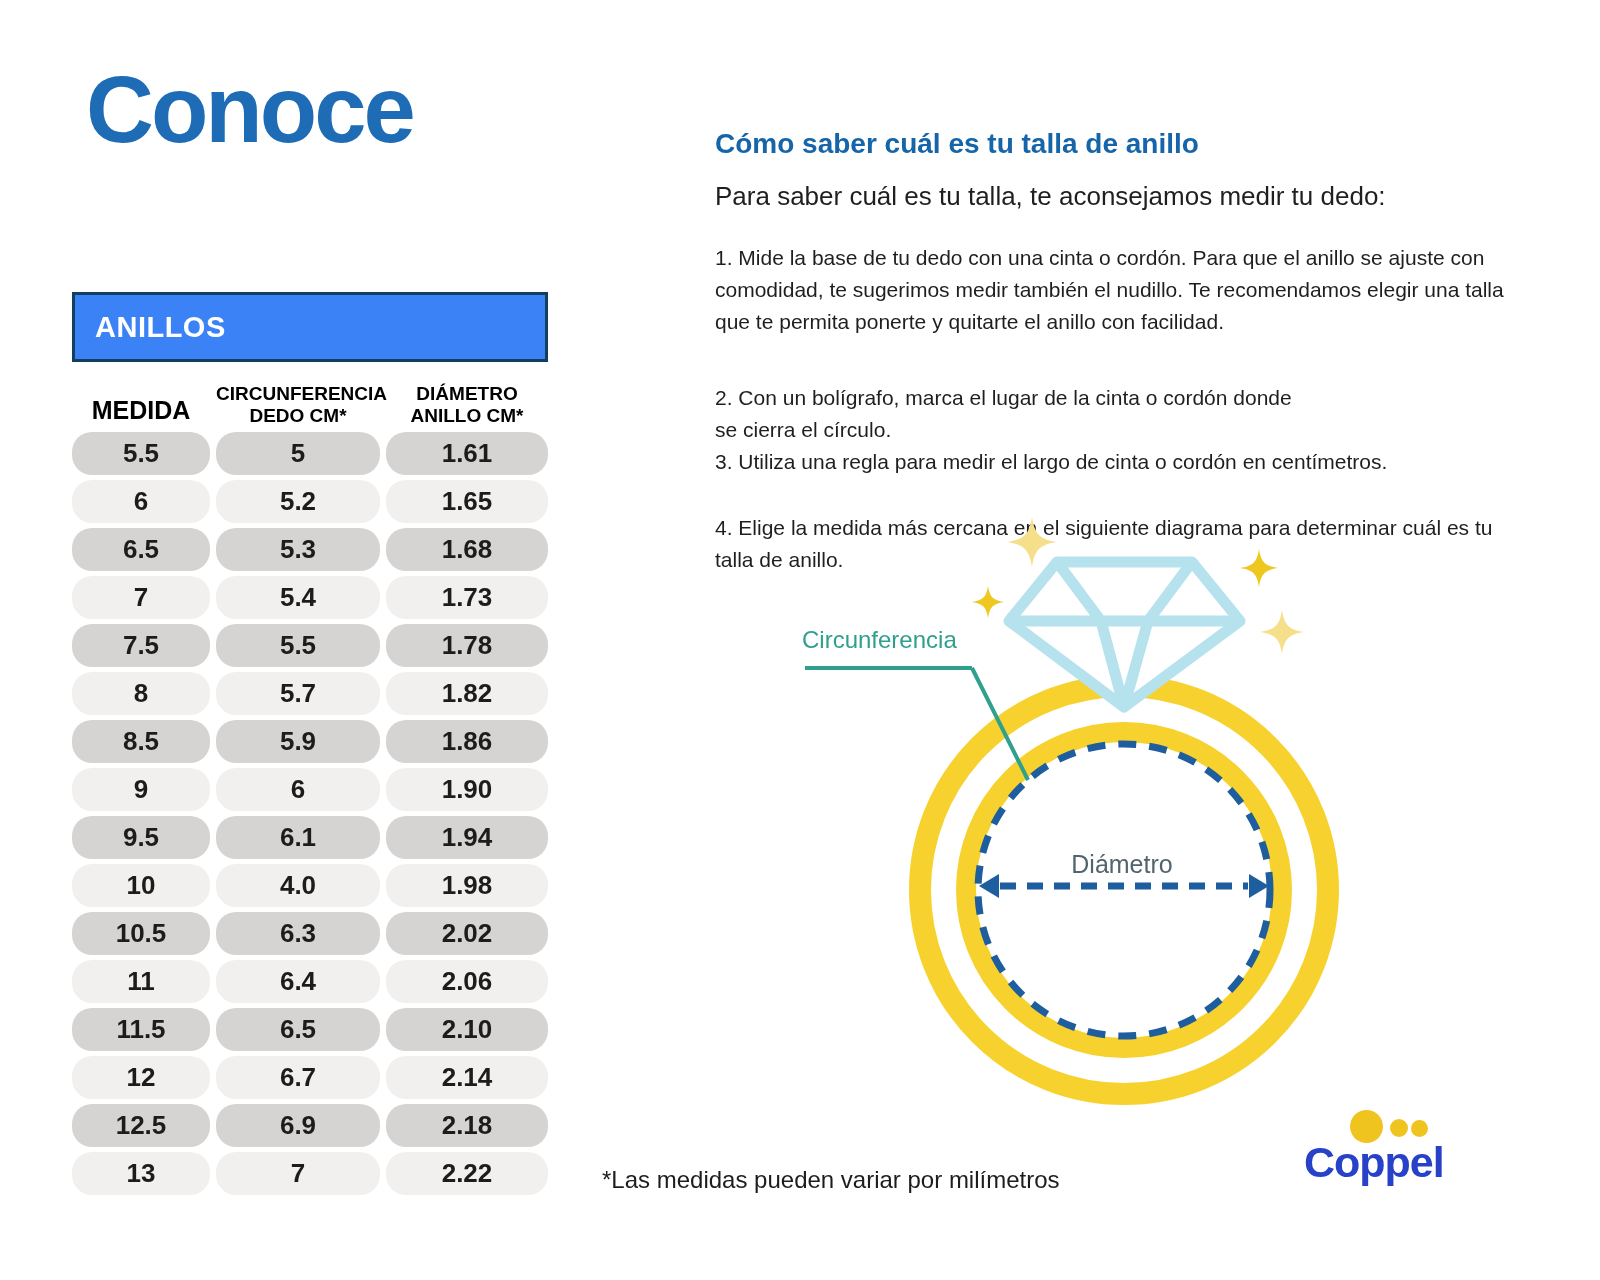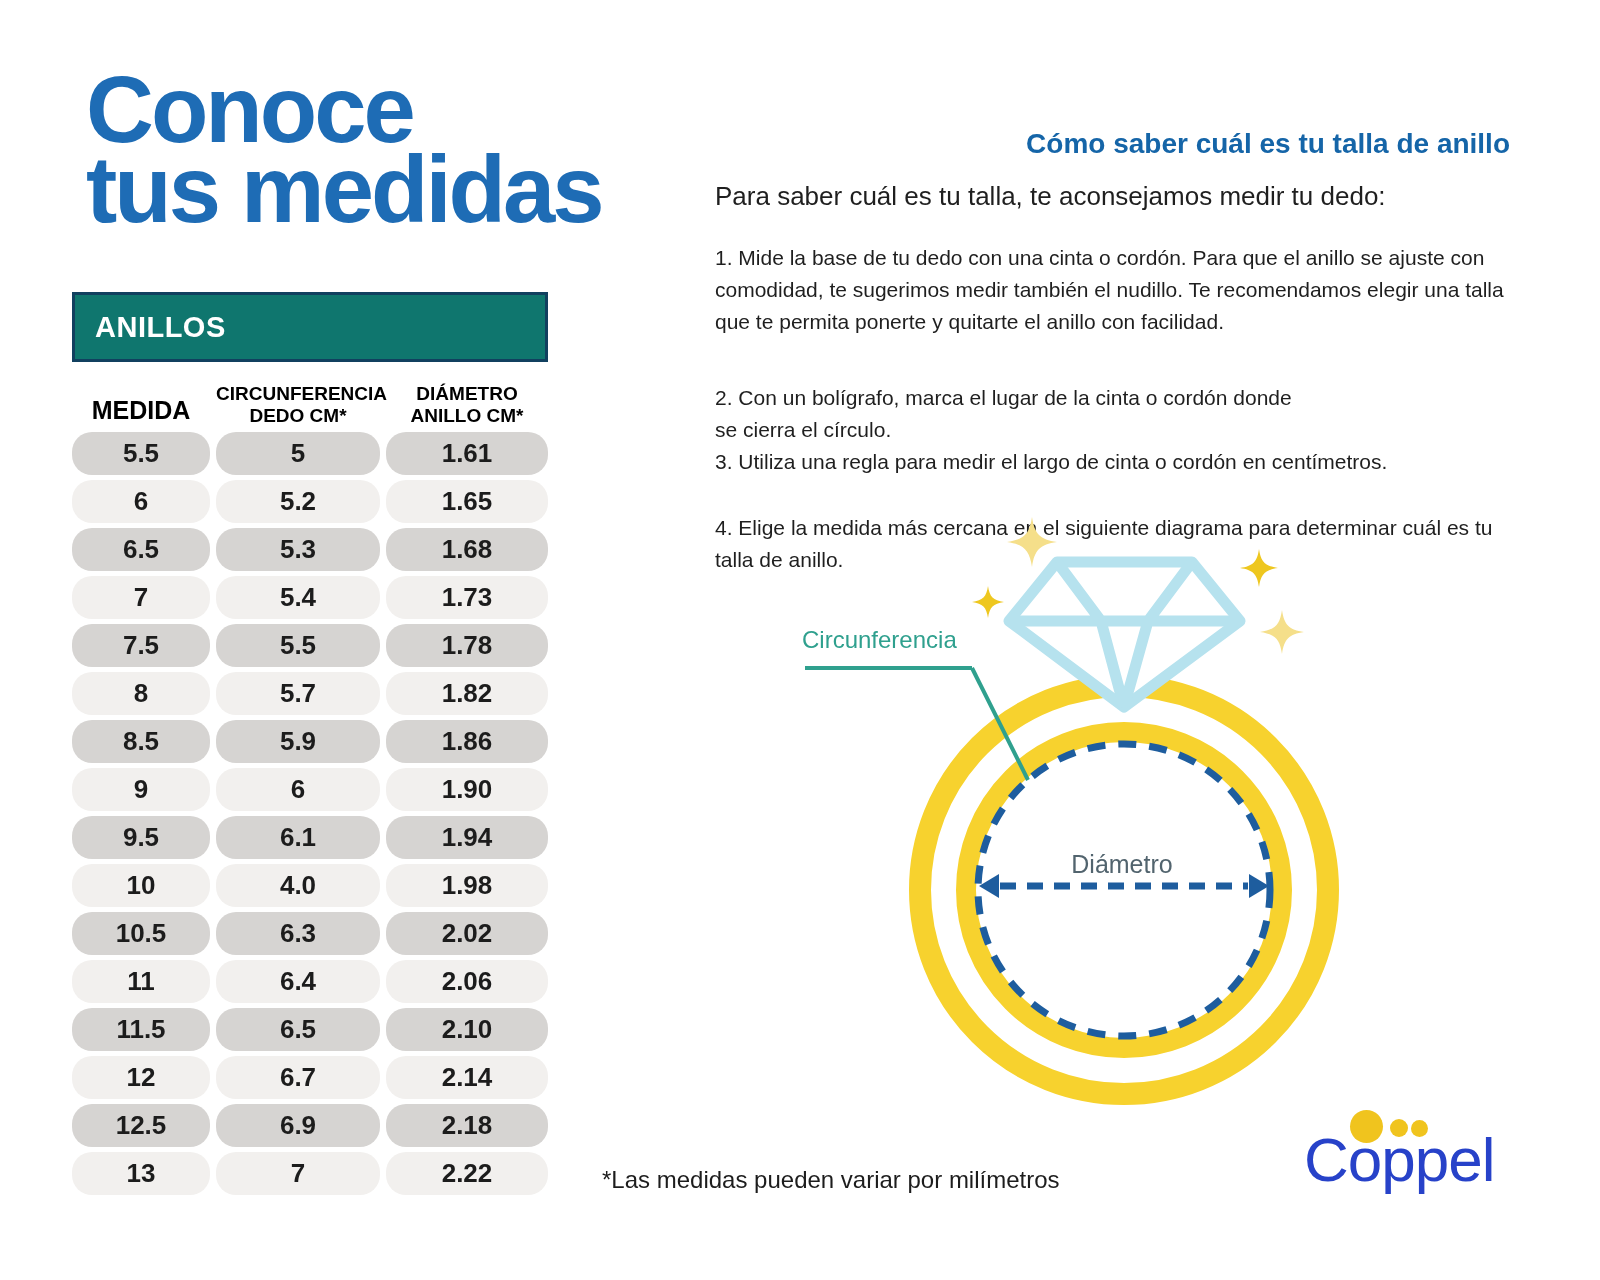--- a/index.html
+++ b/index.html
@@ -11,21 +11,21 @@
 
   
   .title {
     position:absolute; left:86px; top:70px;
     color:#1e6cb5; font-weight:bold; font-size:94px; line-height:80px;
     letter-spacing:-3px;
   }
 
   .size-table { position:absolute; left:72px; top:292px; width:476px; }
   .banner {
-    box-sizing:border-box; height:70px; background:#0f766e;
+    box-sizing:border-box; height:70px; background:#3b82f6;
     border:3px solid #11405f;
     display:flex; align-items:center; padding-left:20px;
     color:#ffffff; font-weight:bold; font-size:29px; letter-spacing:0.5px;
   }
   .thead {
     display:grid; grid-template-columns:138px 164px 162px; gap:6px;
     margin-top:8px; height:60px; align-items:end;
     text-align:center; font-weight:bold; color:#000000;
   }
   .thead .h-big { font-size:25px; padding-bottom:5px; }
@@ -37,21 +37,21 @@
   }
   .tcell {
     height:43px; display:flex; align-items:center; justify-content:center;
     font-weight:bold; font-size:26px; color:#1c1c1c;border-radius:20px;
   }
   .trow.dark .tcell  { background:#d6d4d2; }
   .trow.light .tcell { background:#f2f0ee; }
 
   
   .right-col { position:absolute; left:715px; top:128px; width:795px; color:#1f1f1f; }
-  .heading { color:#1565a8; font-weight:bold; font-size:28px; margin:0 0 20px 0;text-align:right; }
+  .heading { color:#1565a8; font-weight:bold; font-size:28px; margin:0 0 20px 0; }
   .intro { font-size:26px; line-height:32px; margin:0 0 30px 0; }
   .step  { font-size:21px; line-height:32px; white-space:pre-line; margin:0; }
   .step-1 { margin-bottom:44px; }
   .step-3 { margin-bottom:34px; }
 
   
   .illus { position:absolute; left:790px; top:490px; width:600px; height:660px; }
   .illus svg { position:absolute; left:0; top:0; }
   .label-circ {
     position:absolute; left:12px; top:136px;
@@ -65,30 +65,29 @@
   
   .footnote { position:absolute; left:602px; top:1166px; font-size:24px; color:#1d1d1d; }
 
   
   .logo { position:absolute; left:1298px; top:1100px; width:210px; height:120px; }
   .logo .dot { position:absolute; border-radius:50%; background:#f0c41e; }
   .dot-1 { left:52px;  top:10px; width:33px; height:33px; }
   .dot-2 { left:92px;  top:19px; width:18px; height:18px; }
   .dot-3 { left:113px; top:20px; width:17px; height:17px; }
   .logo-text {
-    position:absolute; left:6px; top:24px;
-    font-size:62px; font-weight:normal; color:#2742c9; letter-spacing:-1px;
+    position:absolute; left:6px; top:38px;
+    font-size:43px; font-weight:bold; color:#2742c9; letter-spacing:-1px;
   }
 </style>
 </head>
 <body>
 
 <div class="title">
   <div>Conoce</div>
-  <div>tus medidas</div>
 </div>
 
 <div class="size-table">
   <div class="banner">
     <span>ANILLOS</span>
   </div>
   <div class="thead">
     <div class="h-big">MEDIDA</div>
     <div class="h-small">CIRCUNFERENCIA
 DEDO CM*</div>

